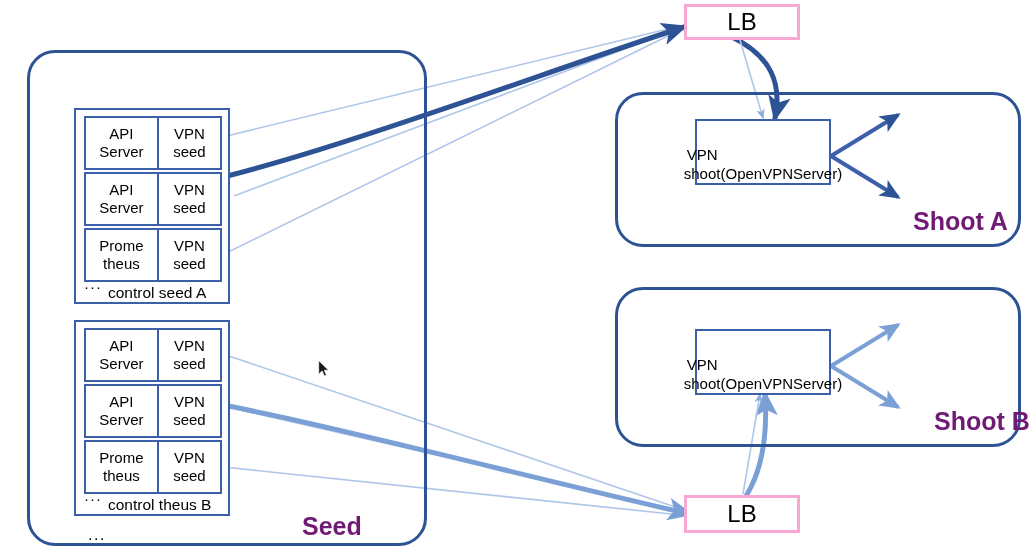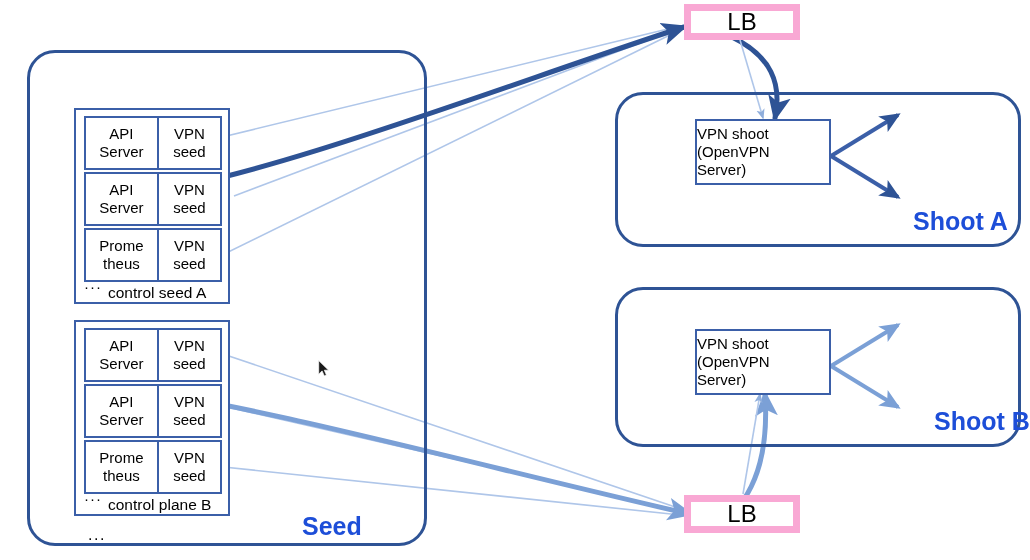--- a/index.html
+++ b/index.html
@@ -40,21 +40,21 @@
     position: absolute;
     border: 3px solid #2E5395;
     border-radius: 28px;
     background: transparent;
     box-sizing: border-box;
   }
   .container-label {
     position: absolute;
     font-size: 25px;
     font-weight: 700;
-    color: #1d4ed8;
+    color: #701a75;
     white-space: nowrap;
     letter-spacing: 0px;
   }
 
   
   .cp-group {
     position: absolute;
     border: 2.5px solid #3B5FA8;
     background: #ffffff;
     box-sizing: border-box;
@@ -106,39 +106,39 @@
     position: absolute;
     font-size: 16px;
     color: #000000;
     letter-spacing: 1.5px;
     line-height: 1;
   }
 
   
   .lb-box {
     position: absolute;
-    border: 7px solid #f9a8d4;
+    border: 3px solid #f9a8d4;
     background: #ffffff;
     box-sizing: border-box;
     display: flex;
     align-items: center;
     justify-content: center;
     font-size: 24px;
     color: #000000;
   }
 
   
   .vpn-shoot-box {
     position: absolute;
     border: 2px solid #3B5FA8;
     background: #ffffff;
     box-sizing: border-box;
     display: flex;
-    flex-direction: column;
-    align-items: flex-start;
+    flex-direction: row;
+    align-items: flex-end;
     justify-content: center;
     font-size: 15px;
     line-height: 1.22;
     color: #000000;
     text-align: center;
   }
 
   
   .cursor {
     position: absolute;
@@ -299,21 +299,21 @@
         <div class="cp-cell right">
           <div>
             <span>VPN</span>
             <span>seed</span>
           </div>
         </div>
       </div>
 
       <div class="cp-footer" style="top:174px;">
         <span class="dots">···</span>
-        <span>control plane B</span>
+        <span>control theus B</span>
       </div>
     </div>
 
     <div class="loose-dots" style="left:88px; top:527px;">...</div>
 
     <div class="lb-box" style="left:684px; top:4px; width:116px; height:36px;">LB</div>
 
     <div class="lb-box" style="left:684px; top:495px; width:116px; height:38px;">LB</div>
 
     <div class="round-container" style="left:615px; top:92px; width:406px; height:155px;"></div>

